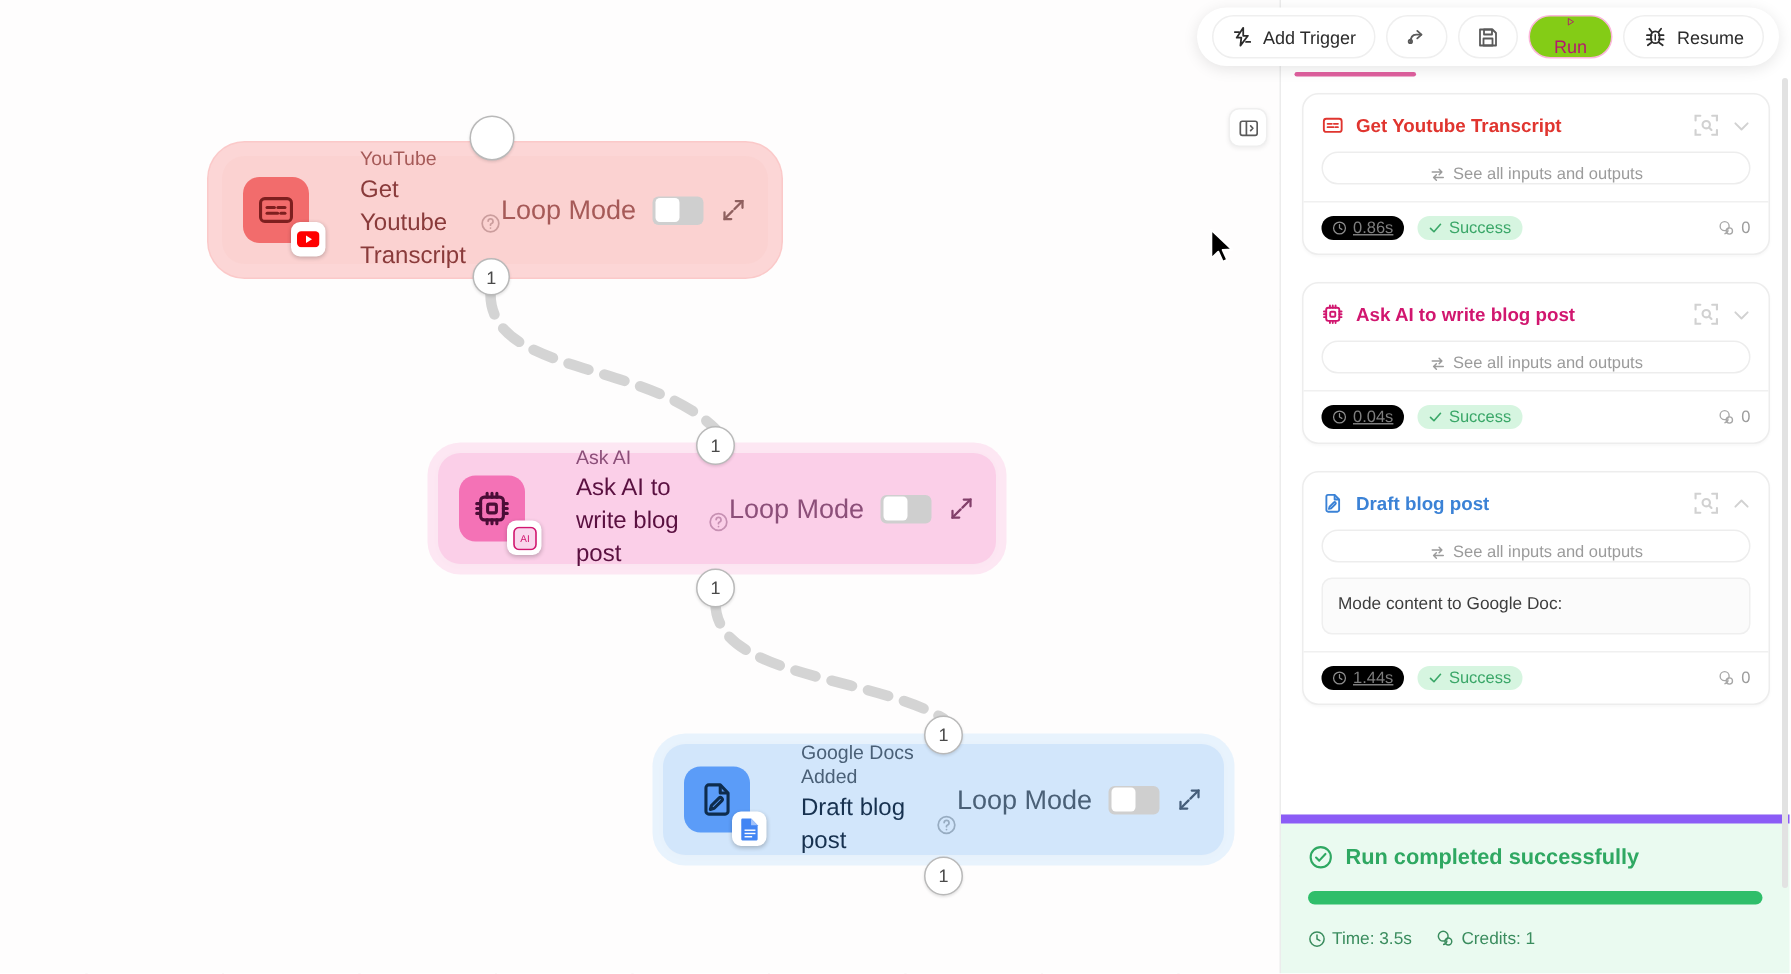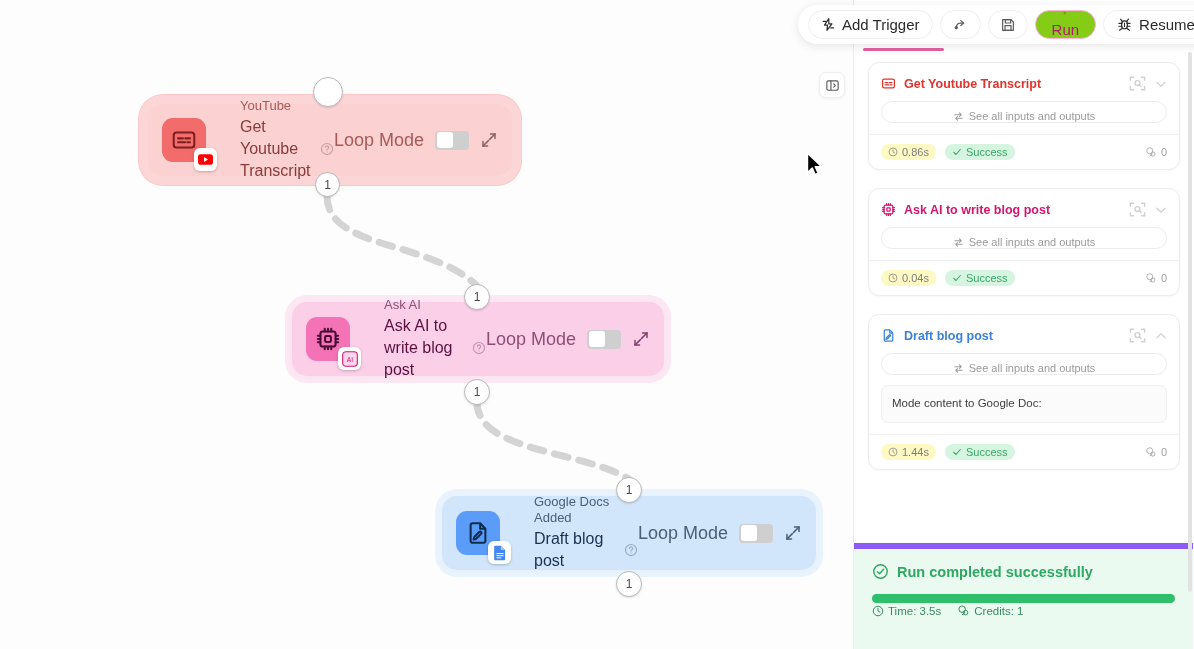--- a/index.html
+++ b/index.html
@@ -146,57 +146,57 @@
   .pc-link { text-decoration: underline; display: inline; }
   .pc-foot {
     margin-top: 11px; border-top: 1px solid #f0f0f0;
     padding: 9px 12px 9px 12px;
     display: flex; align-items: center; gap: 9px;
   }
   .chip {
     display: inline-flex; align-items: center; gap: 4px;
     font-size: 11px; border-radius: 9px; padding: 2px 7px;
   }
-  .chip-time { background: #fef9c3; color: #7e7e7e; }
+  .chip-time { background: #000000; color: #7e7e7e; text-decoration: underline; }
   .chip-ok { background: #d6f5e0; color: #3aa768; }
   .pc-credits { margin-left: auto; display: flex; align-items: center; gap: 4px; font-size: 11px; color: #9d9d9d; }
 
   
   #toolbar {
     position: absolute; left: 798px; top: 5px; height: 39px;
     display: flex; align-items: center; gap: 7px;
     padding: 0 10px;
     background: #fff; border-radius: 20px;
     box-shadow: 0 2px 10px rgba(0,0,0,.10);
     z-index: 30;
   }
   .tb-btn {
     height: 29px; border-radius: 15px; border: 1px solid #efefef;
     background: #fff; display: flex; align-items: center; gap: 6px;
-    padding: 0 12px; font-size: 15px; color: #2b2b2b; white-space: nowrap;
+    padding: 0 12px; font-size: 12px; color: #2b2b2b; white-space: nowrap;
   }
   .tb-btn.icononly { padding: 0 11px; }
   .tb-run { background: #84cc16; border-color: #fbb6da; color: #b5176f; padding: 0 16px; flex-direction: column; }
   #panel-toggle {
     position: absolute; left: 819px; top: 72px;
     width: 26px; height: 26px; border-radius: 7px;
     border: 1px solid #efefef; background: #fff;
     display: flex; align-items: center; justify-content: center;
     z-index: 30; box-shadow: 0 1px 3px rgba(0,0,0,.06);
   }
 
   
   #status {
     position: absolute; left: 0; right: 1px; bottom: 0; height: 106px;
     background: #eafaf0; border-top: 6px solid #8b5cf6;
     padding: 14px 18px 0 18px;
   }
   .st-head { display: flex; align-items: center; gap: 8px; font-size: 14.5px; font-weight: bold; color: #2fa862; }
   .st-bar { margin-top: 14px; height: 9px; border-radius: 5px; background: #2fbe6a; }
-  .st-meta { margin-top: 1px; display: flex; align-items: center; gap: 16px; font-size: 11.5px; color: #3a8c5e; }
+  .st-meta { margin-top: 16px; display: flex; align-items: center; gap: 16px; font-size: 11.5px; color: #3a8c5e; }
   .st-meta span.m { display: inline-flex; align-items: center; gap: 4px; }
 
   
   #vscroll {
     position: absolute; right: 2px; top: 52px; width: 4px; height: 540px;
     background: #e2e2e2; border-radius: 2px; z-index: 25;
   }
 </style>
 </head>
 <body>

